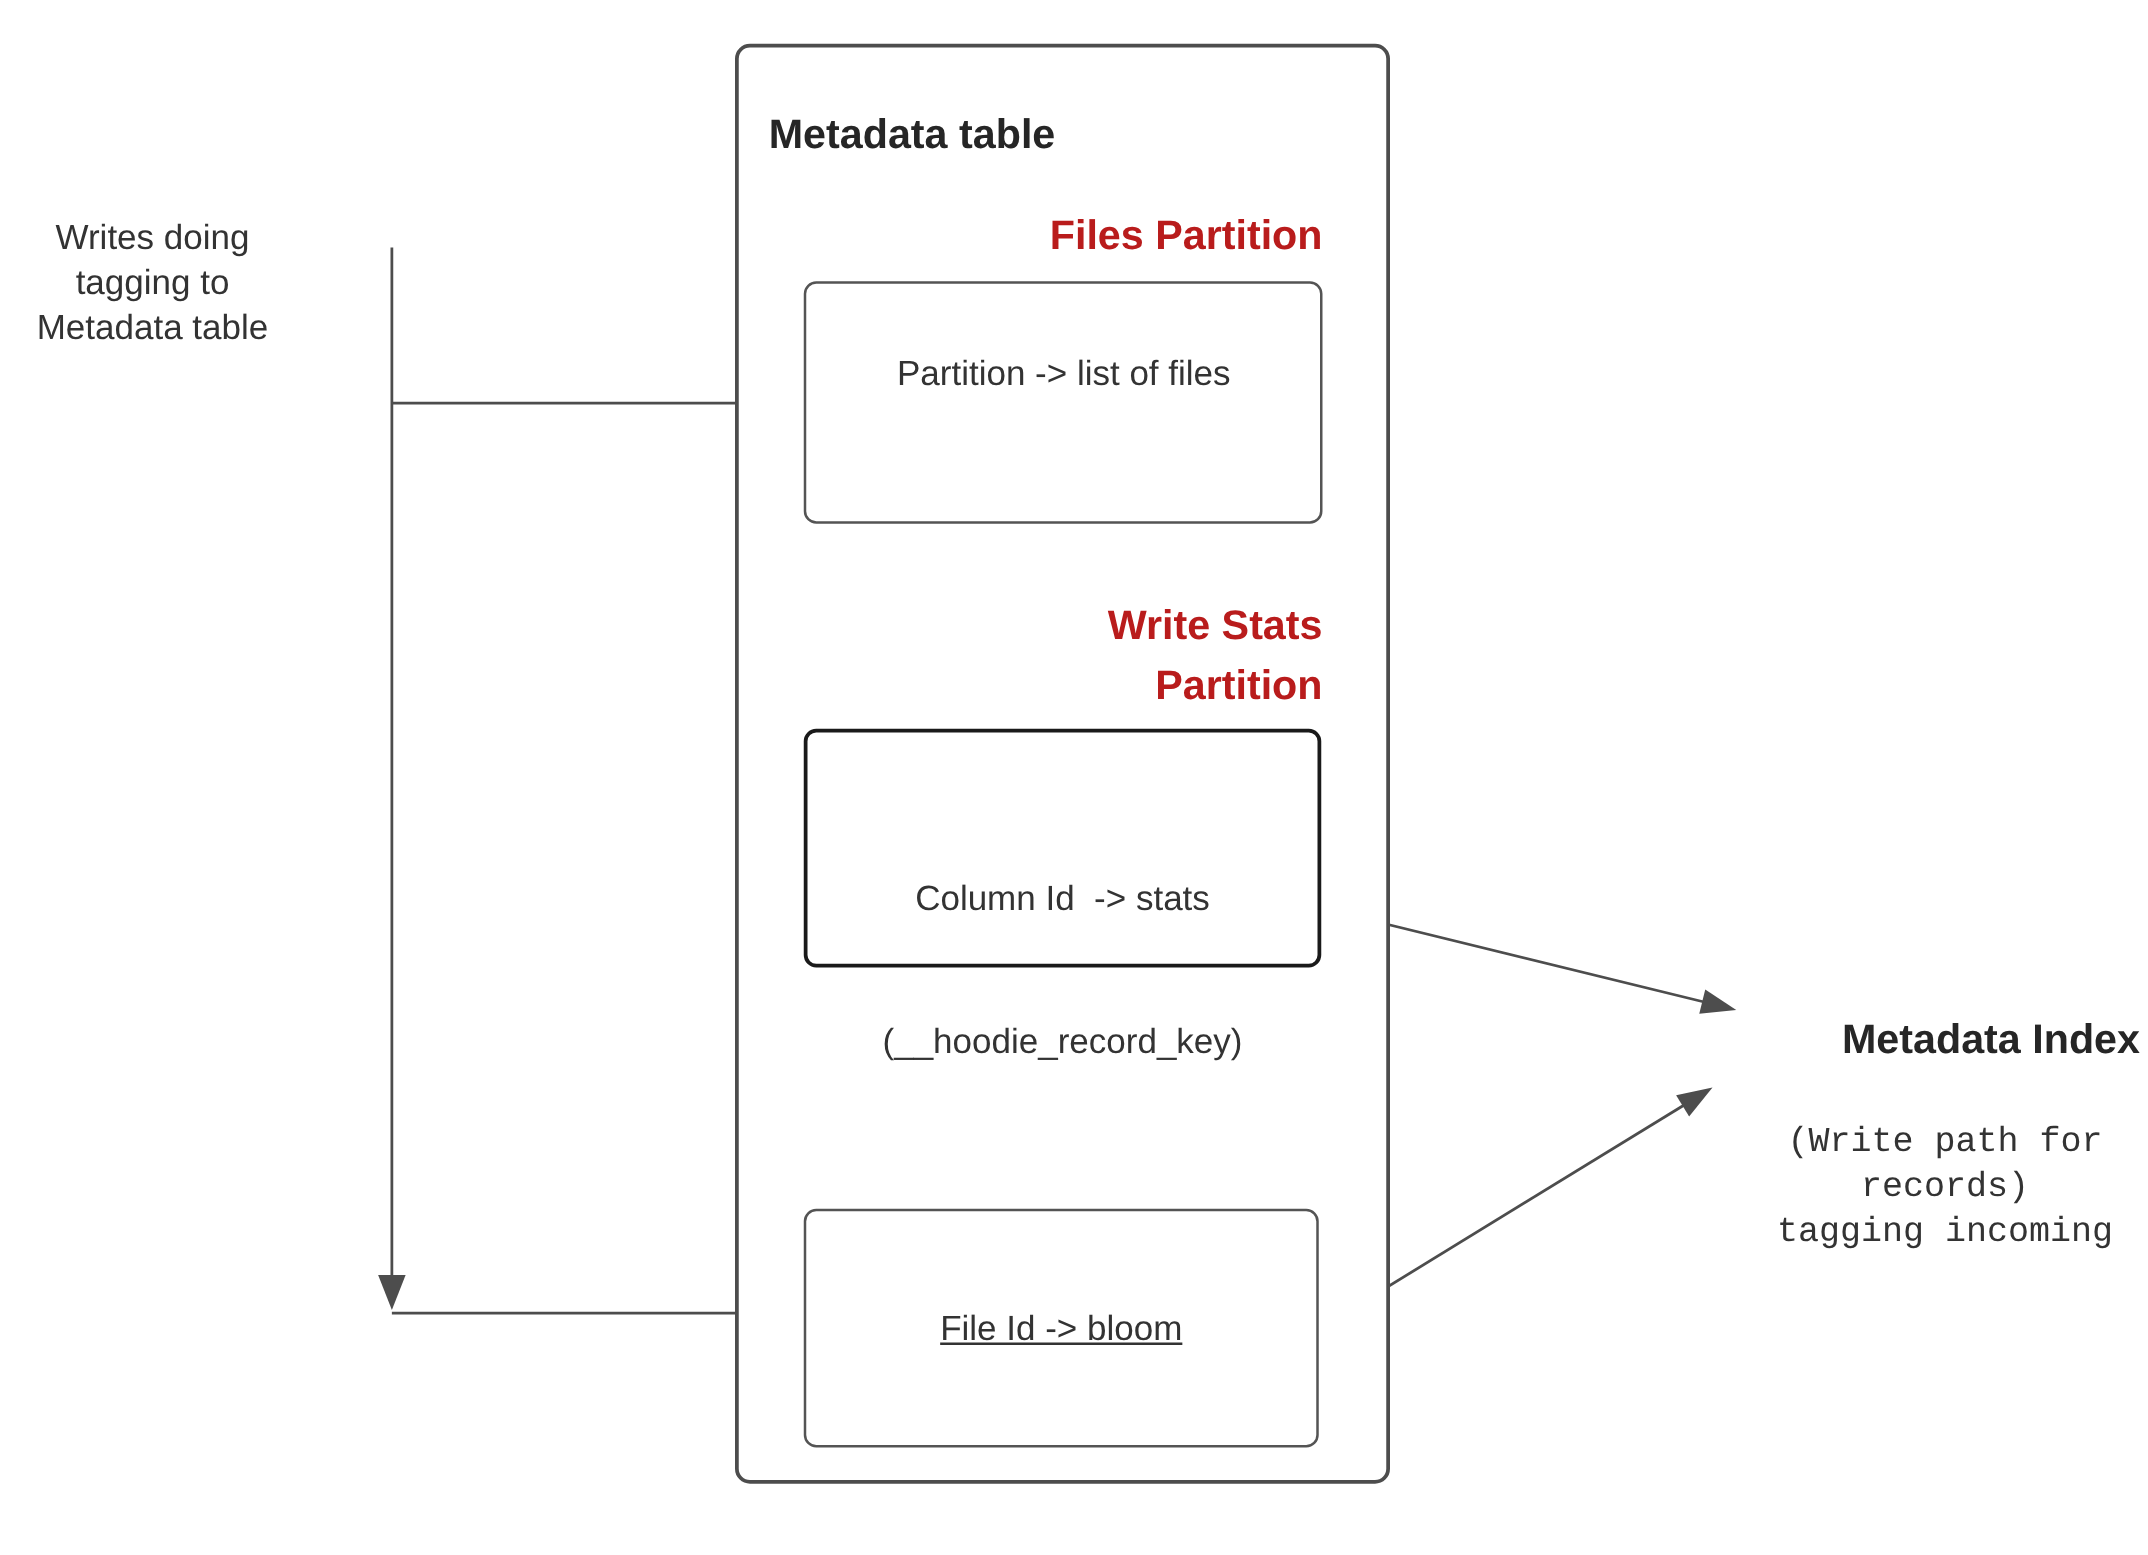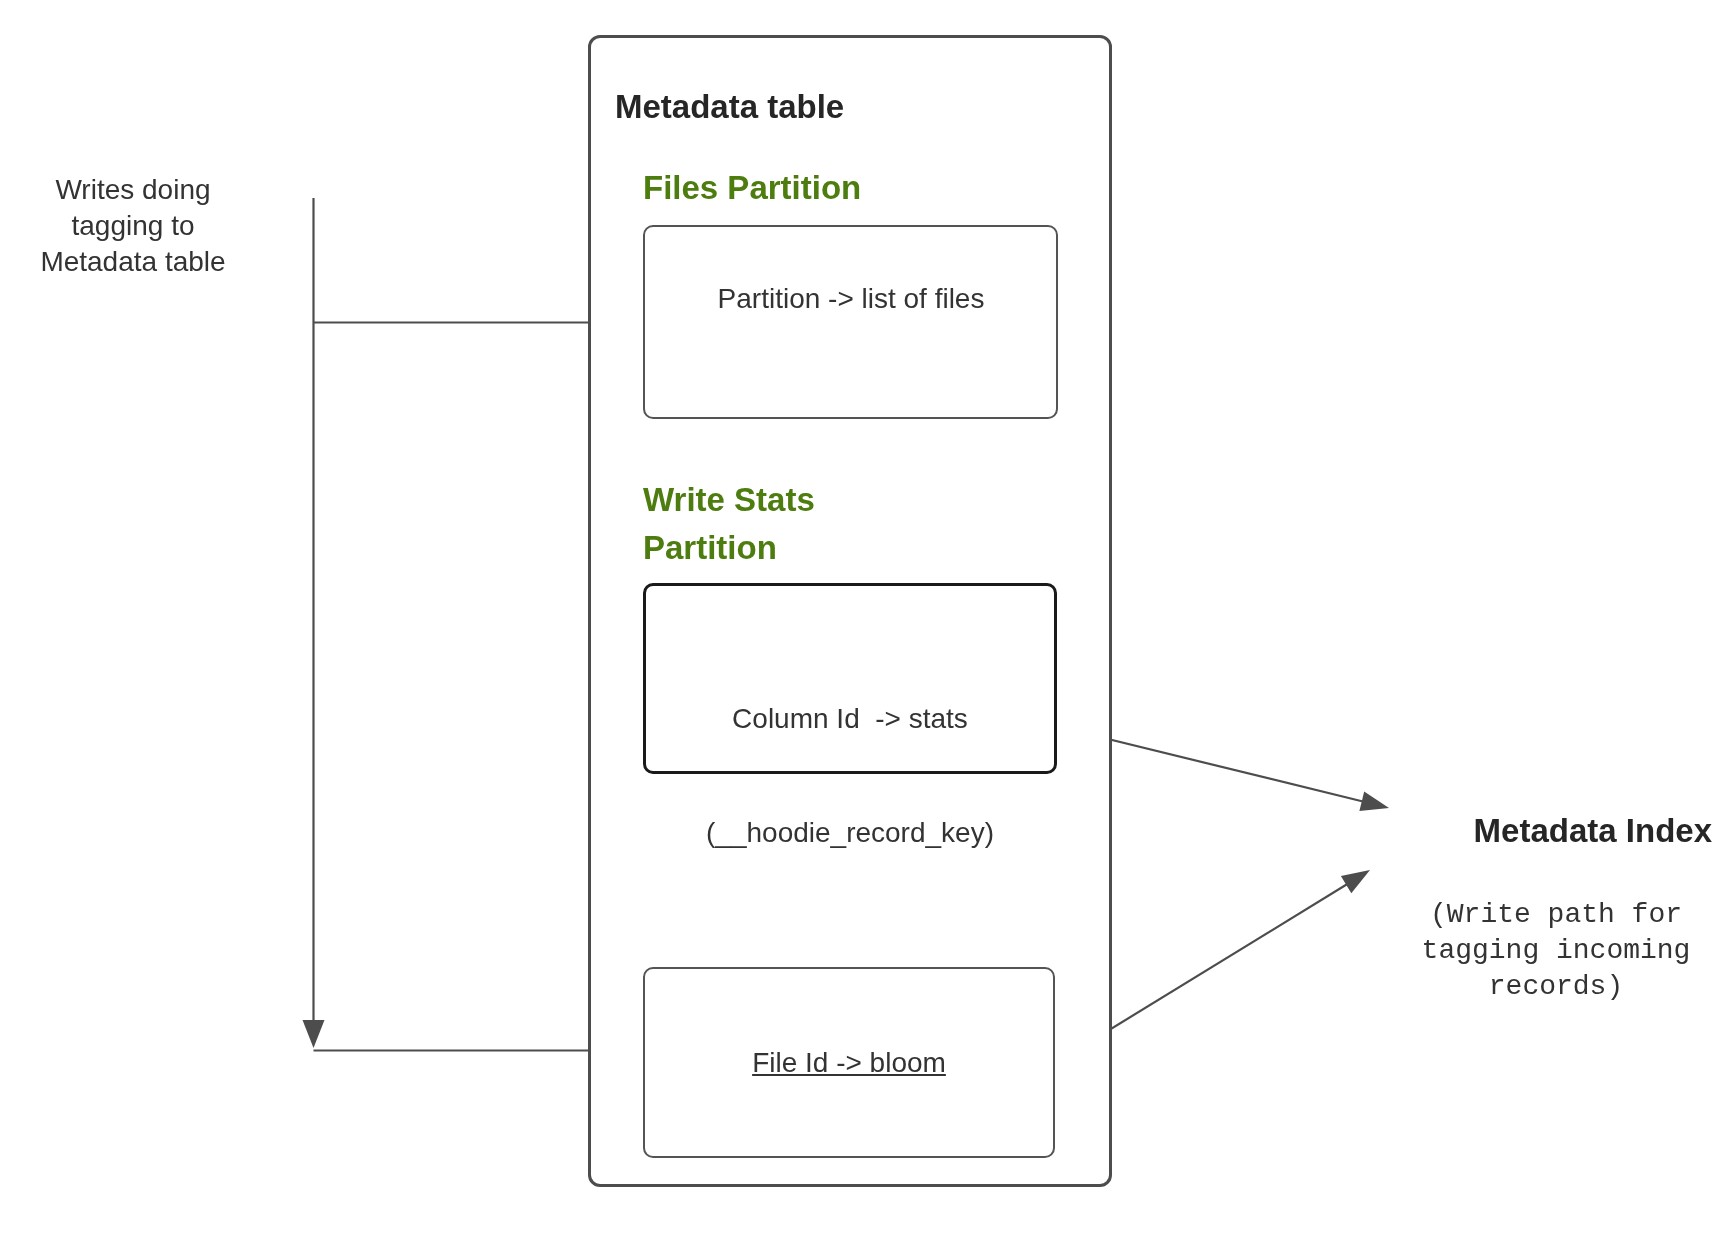--- a/index.html
+++ b/index.html
@@ -34,25 +34,25 @@
 
   .bold-title {
     font-weight: bold;
     font-size: 33px;
     color: #262626;
     white-space: nowrap;
   }
   .section-heading {
     position: absolute;
     left: 643px; width: 415px;
-    text-align: left;
+    text-align: right;
     font-weight: bold;
     font-size: 33px;
     line-height: 48px;
-    color: #4d7c0f;
+    color: #b91c1c;
   }
   .box-text {
     position: absolute;
     text-align: center;
     font-size: 28px;
     color: #333333;
     white-space: pre-wrap;
   }
   .note-text {
     position: absolute;
@@ -75,21 +75,21 @@
   #connector-layer polygon { fill: #4d4d4d; stroke: none; }
   .index-title {
     position: absolute;
     left: 1400px; top: 812px; width: 312px;
     text-align: right;
   }
   .index-subtitle {
     left: 1400px; top: 897px; width: 312px; font-family: Liberation Mono, monospace;
   }
   .left-note {
-    left: 11px; top: 172px; width: 244px;
+    left: 0px; top: 172px; width: 244px;
   }
   .table-title { left: 615px; top: 88px; }
 </style>
 </head>
 <body>
 
 <div id="canvas">
 
   <svg id="connector-layer" viewBox="0 0 1718 1244" xmlns="http://www.w3.org/2000/svg">
 
@@ -129,17 +129,17 @@
     <div>Column Id  -&gt; stats</div>
     <div>(__hoodie_record_key)</div>
   </div>
 
   <div class="box inner-box bloom-box"></div>
   <div class="box-text" style="left:643px; top:1047px; width:412px;text-decoration:underline;">File Id -&gt; bloom</div>
 
   <div class="abs bold-title index-title">Metadata Index</div>
   <div class="note-text index-subtitle">
     <div>(Write path for</div>
+    <div>records)</div>
     <div>tagging incoming</div>
-    <div>records)</div>
   </div>
 
 </div>
 
 </body></html>

